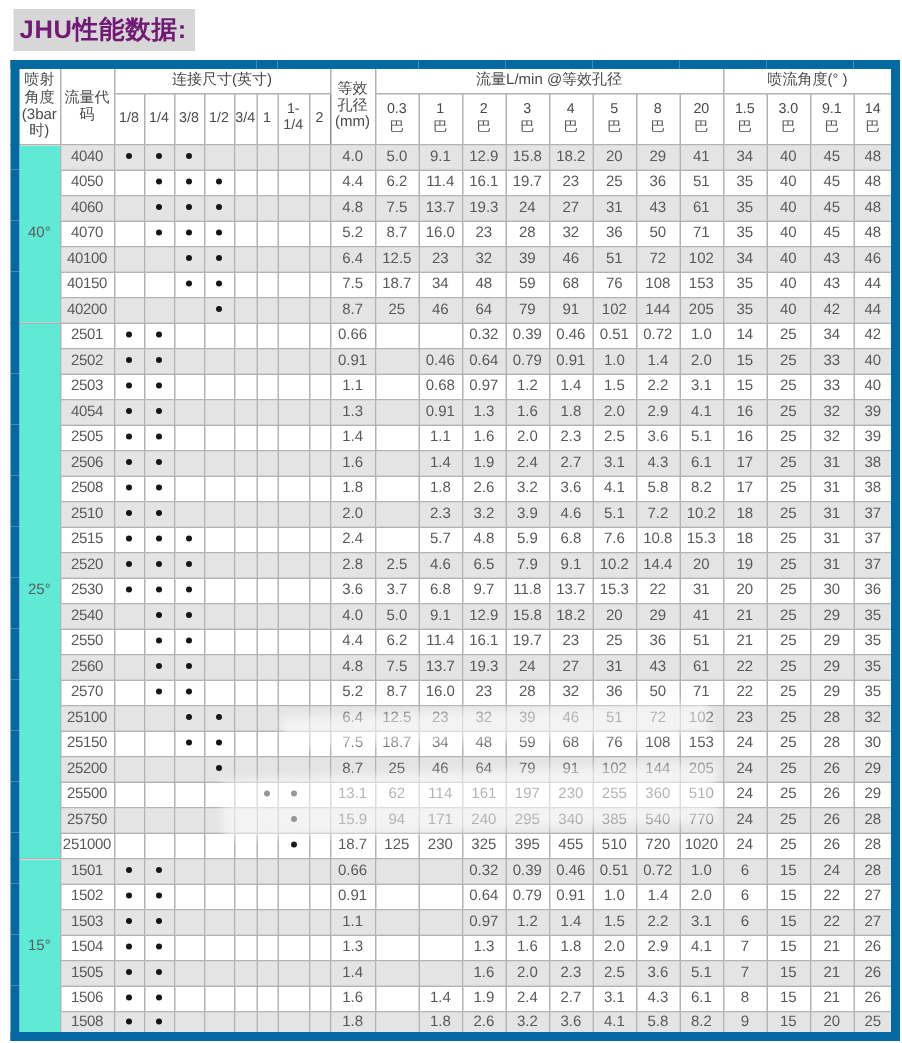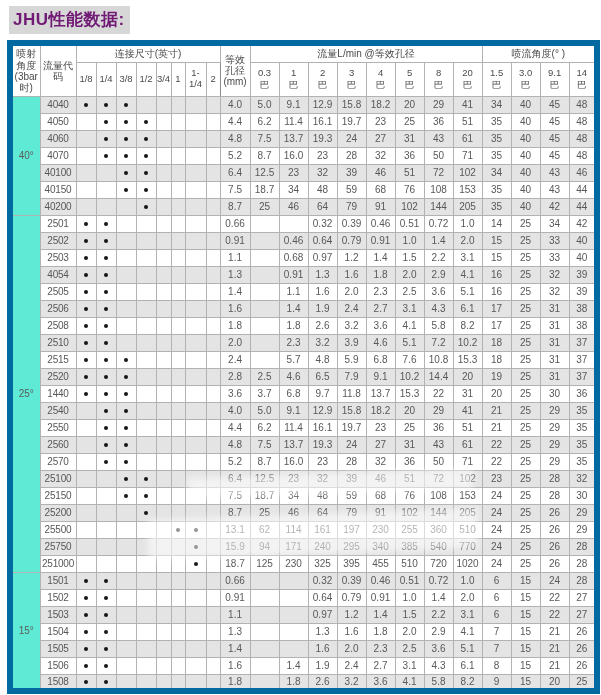--- a/index.html
+++ b/index.html
@@ -546,21 +546,21 @@
           <td>9.1</td>
           <td>10.2</td>
           <td>14.4</td>
           <td>20</td>
           <td class="sep-l">19</td>
           <td>25</td>
           <td>31</td>
           <td>37</td>
         </tr>
         <tr>
-          <td class="code-cell">1440</td>
+          <td class="code-cell">2530</td>
           <td class="conn-cell sep-l"><span class="dot"></span></td>
           <td class="conn-cell"><span class="dot"></span></td>
           <td class="conn-cell"><span class="dot"></span></td>
           <td class="conn-cell"></td>
           <td class="conn-cell"></td>
           <td class="conn-cell"></td>
           <td class="conn-cell"></td>
           <td class="conn-cell"></td>
           <td class="sep-l">3.6</td>
           <td class="sep-l">3.7</td>

